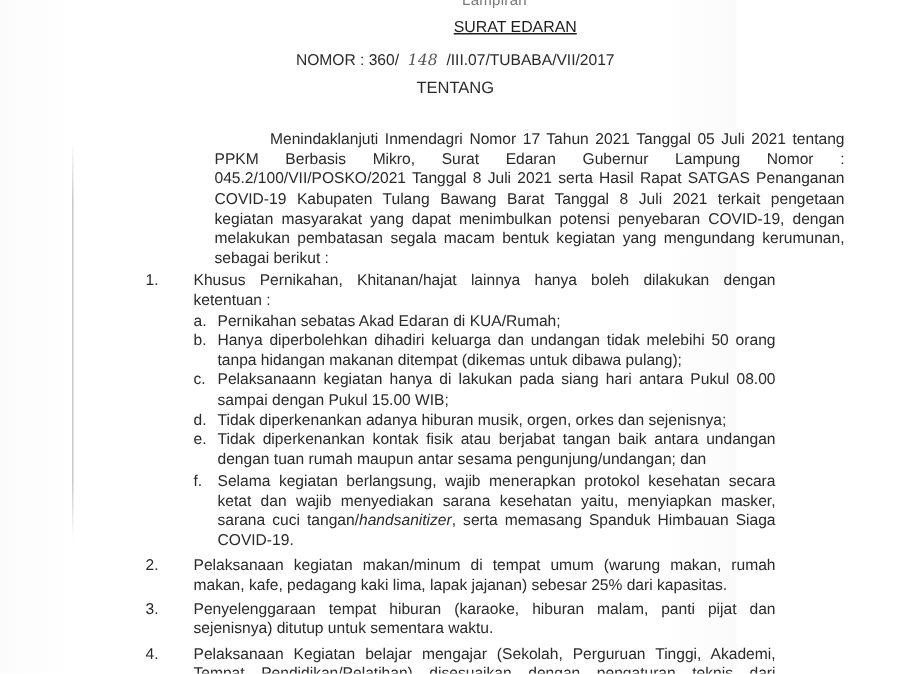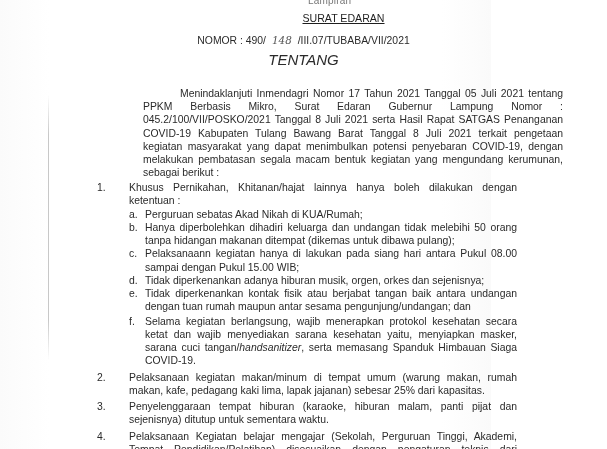--- a/index.html
+++ b/index.html
@@ -59,22 +59,21 @@
       font-size: 10.4px;
     }
     .nomor .handwritten {
       font-family: "DejaVu Serif", serif;
       font-style: italic;
       color: #555;
       margin: 12px 3px;
     }
     .tentang {
       top: 53px;
-      font-size: 15px;
-      font-style: italic;
+      font-size: 11px;
     }
     .subject {
       top: 73px;
       font-size: 10.4px;
       line-height: 13px;
     }
     .subject div { white-space: nowrap; }
 
     .para {
       position: absolute;
@@ -134,38 +133,38 @@
 
 <div class="page">
 
   <div class="margin-line"></div>
 
   <div class="top-cut">Lampiran</div>
 
   <div class="center title">SURAT EDARAN</div>
 
   <div class="center nomor">
-    <span>NOMOR : 490/</span>
+    <span>NOMOR : 360/</span>
     <span class="handwritten">148</span>
-    <span>/III.07/TUBABA/VII/2021</span>
+    <span>/III.07/TUBABA/VII/2017</span>
   </div>
 
   <div class="center tentang">TENTANG</div>
 
 
   <div class="para"><span class="indent"></span><span>Menindaklanjuti Inmendagri Nomor 17 Tahun 2021 Tanggal 05 Juli 2021 tentang PPKM Berbasis Mikro, Surat Edaran Gubernur Lampung Nomor : 045.2/100/VII/POSKO/2021 Tanggal 8 Juli 2021 serta Hasil Rapat SATGAS Penanganan COVID-19 Kabupaten Tulang Bawang Barat Tanggal 8 Juli 2021 terkait pengetaan kegiatan masyarakat yang dapat menimbulkan potensi penyebaran COVID-19, dengan melakukan pembatasan segala macam bentuk kegiatan yang mengundang kerumunan, sebagai berikut :</span></div>
 
   <ol class="list">
     <li>
       <span class="num">1.</span>
       <span>Khusus Pernikahan, Khitanan/hajat lainnya hanya boleh dilakukan dengan ketentuan :</span>
       <ol class="sublist">
         <li>
           <span class="letter">a.</span>
-          <span>Perguruan sebatas Akad Nikah di KUA/Rumah;</span>
+          <span>Pernikahan sebatas Akad Edaran di KUA/Rumah;</span>
         </li>
         <li>
           <span class="letter">b.</span>
           <span>Hanya diperbolehkan dihadiri keluarga dan undangan tidak melebihi 50 orang tanpa hidangan makanan ditempat (dikemas untuk dibawa pulang);</span>
         </li>
         <li>
           <span class="letter">c.</span>
           <span>Pelaksanaann kegiatan hanya di lakukan pada siang hari antara Pukul 08.00 sampai dengan Pukul 15.00 WIB;</span>
         </li>
         <li>

